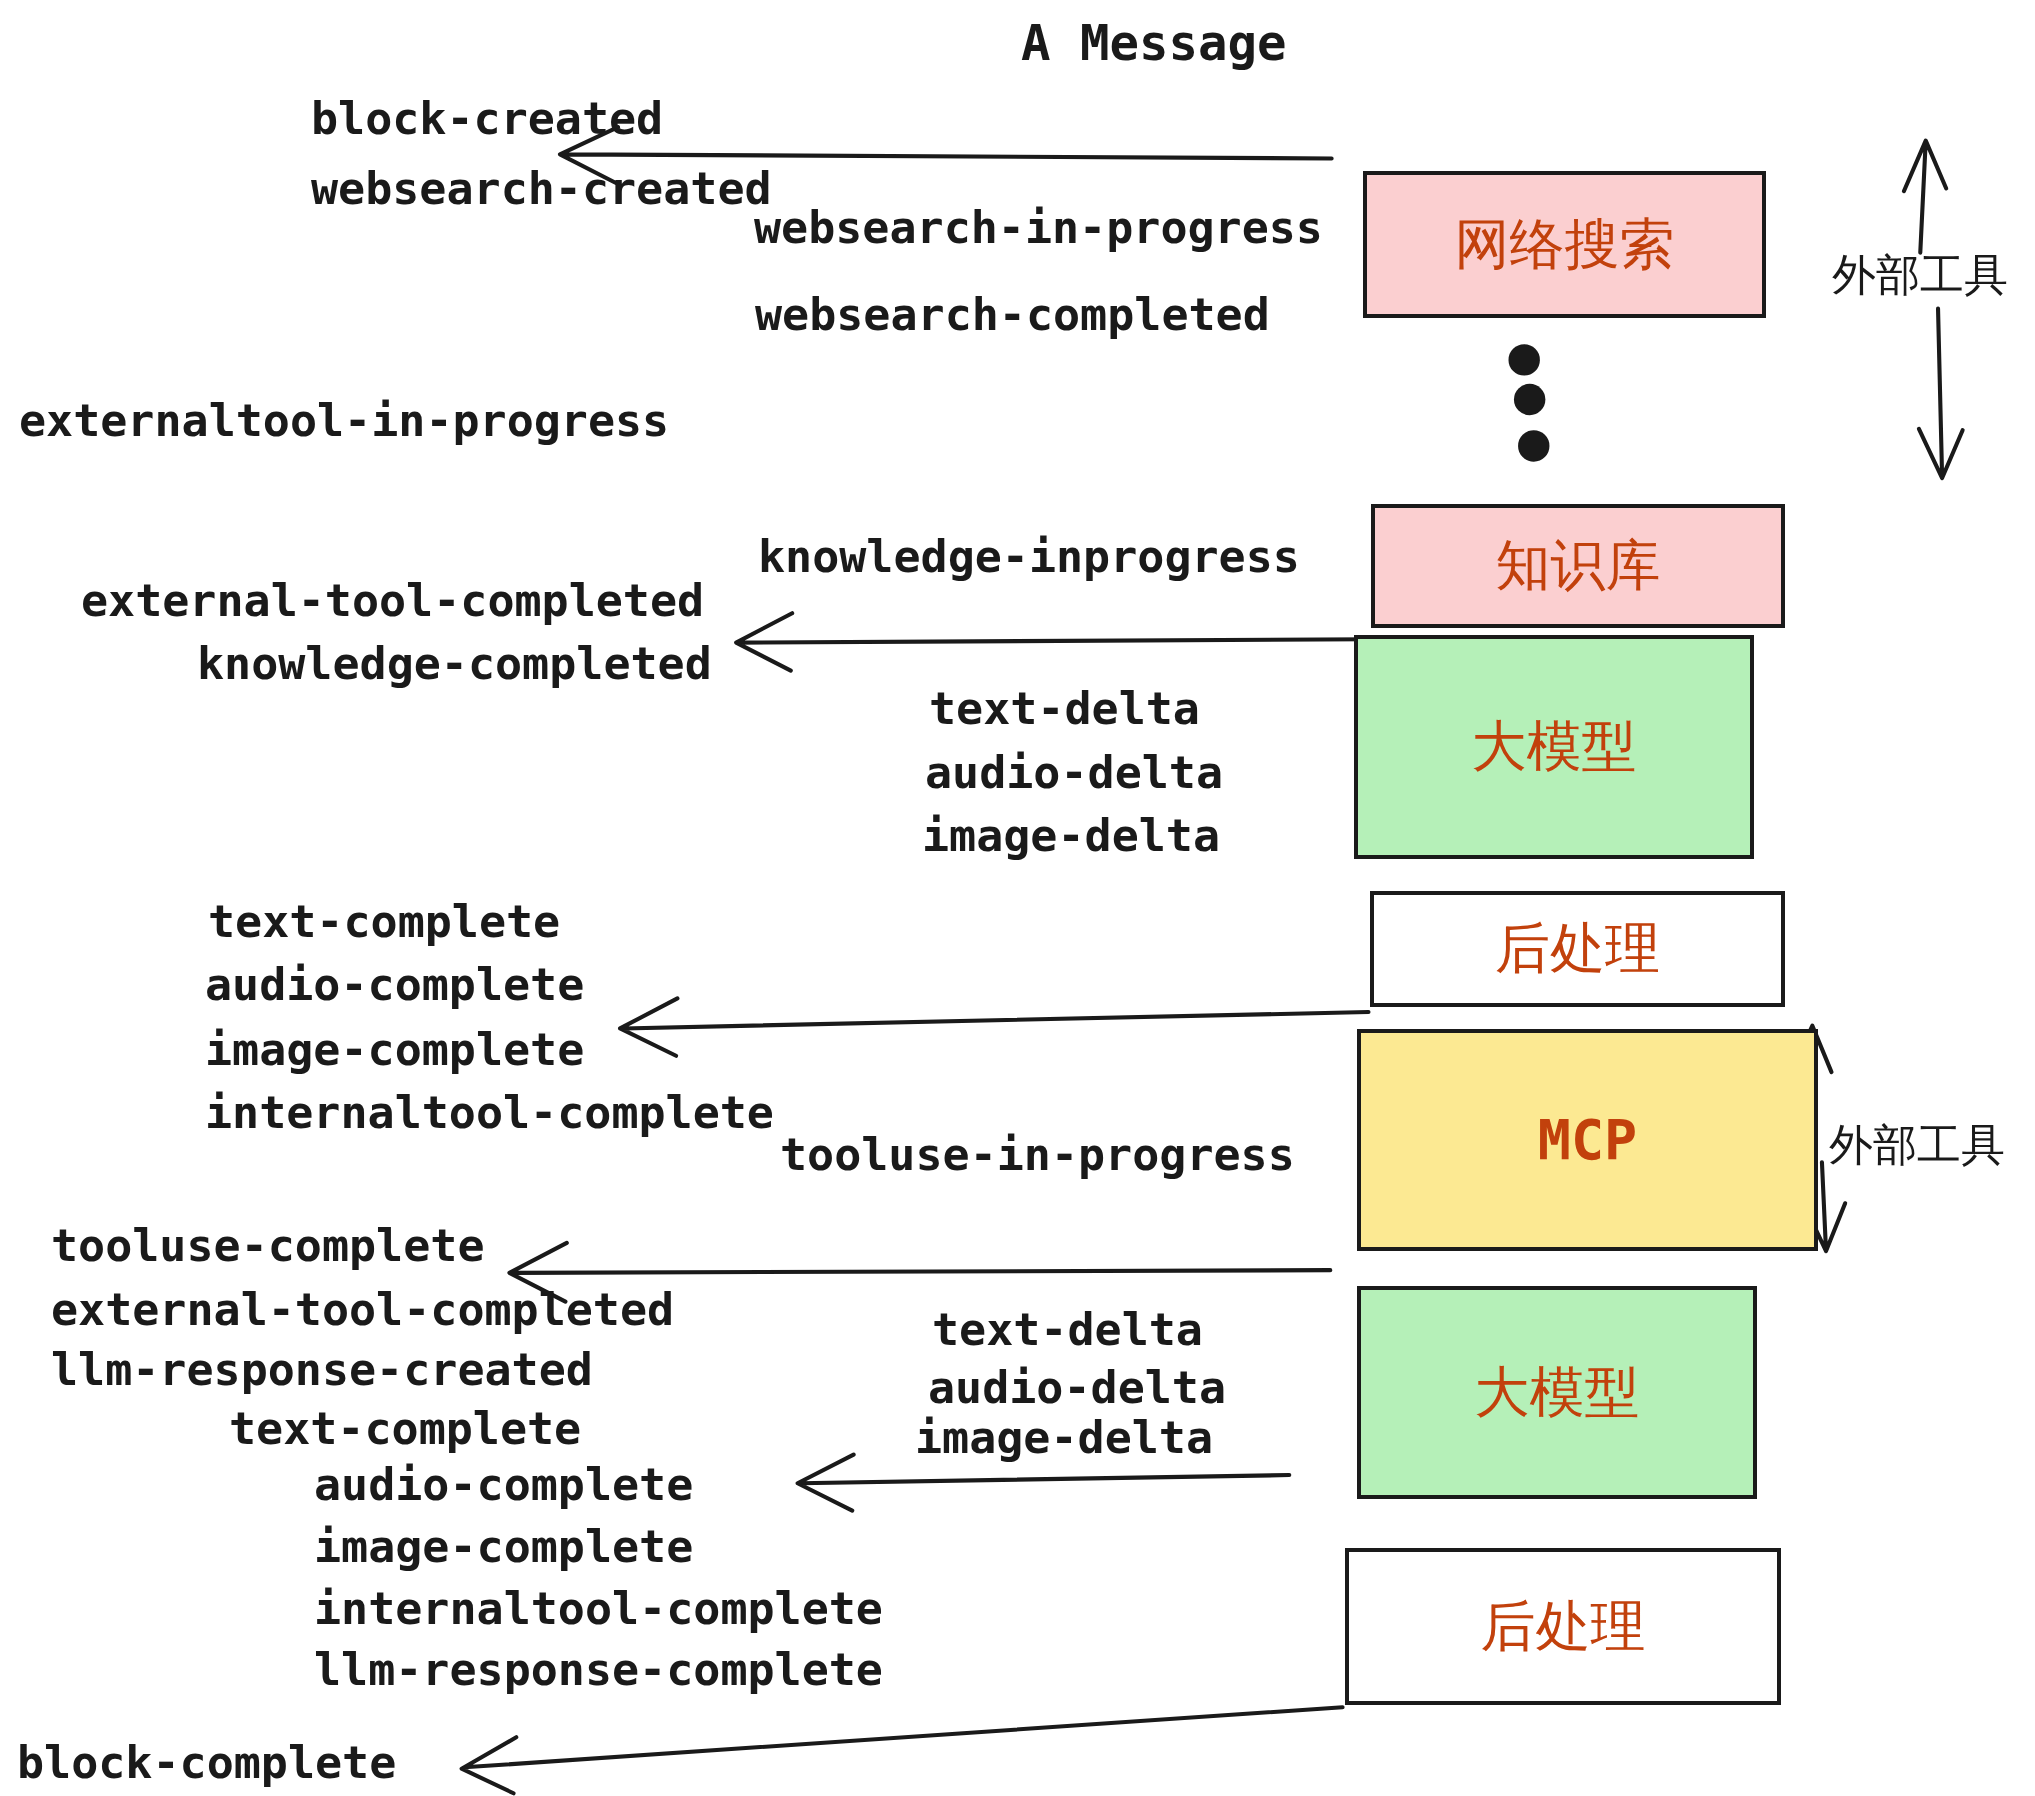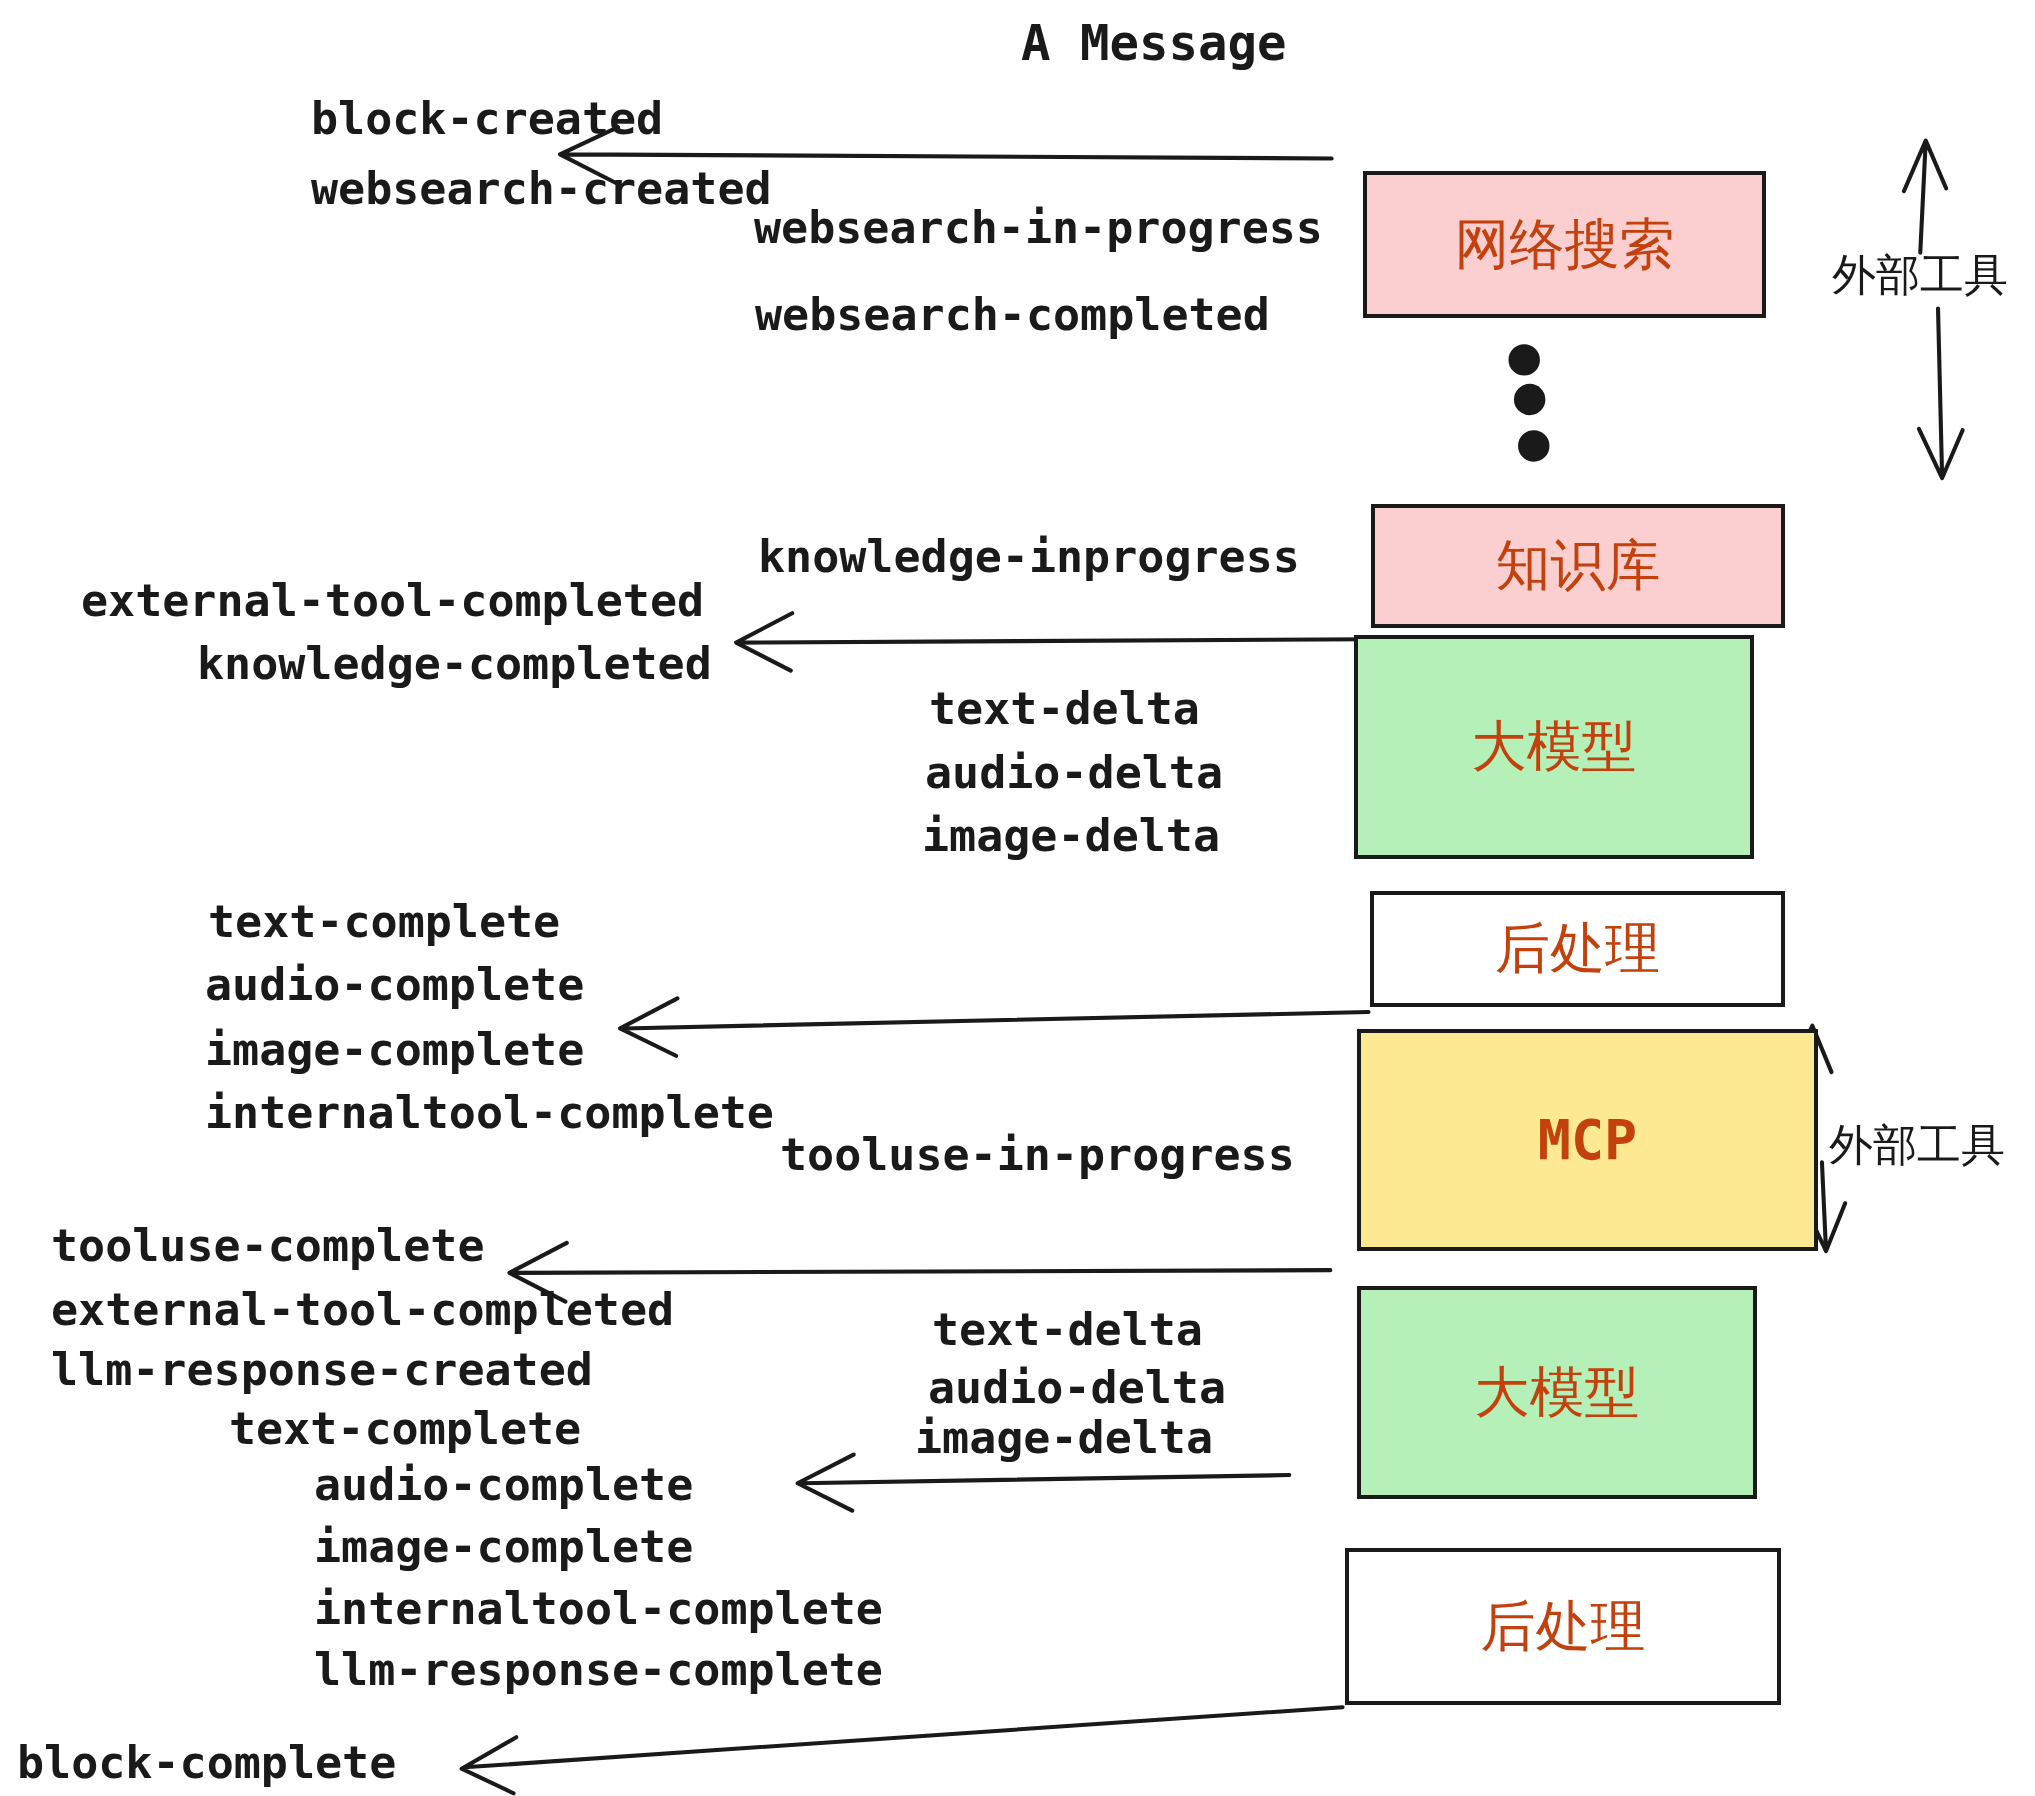--- a/index.html
+++ b/index.html
@@ -135,20 +135,21 @@
     <span>后处理</span>
   </div>
 
   <div class="side-label" id="side-label-top">外部工具</div>
   <div class="side-label" id="side-label-bottom">外部工具</div>
 
   <div class="ev" id="ev-websearch-created">websearch-created</div>
   <div class="ev" id="ev-block-created">block-created</div>
   <div class="ev" id="ev-websearch-in-progress">websearch-in-progress</div>
   <div class="ev" id="ev-websearch-completed">websearch-completed</div>
+  <div class="ev" id="ev-externaltool-in-progress">externaltool-in-progress</div>
   <div class="ev" id="ev-knowledge-inprogress">knowledge-inprogress</div>
   <div class="ev" id="ev-external-tool-completed">external-tool-completed</div>
   <div class="ev" id="ev-knowledge-completed">knowledge-completed</div>
   <div class="ev" id="ev-text-delta-top">text-delta</div>
   <div class="ev" id="ev-audio-delta-top">audio-delta</div>
   <div class="ev" id="ev-image-delta-top">image-delta</div>
   <div class="ev" id="ev-text-complete-top">text-complete</div>
   <div class="ev" id="ev-audio-complete-top">audio-complete</div>
   <div class="ev" id="ev-image-complete-top">image-complete</div>
   <div class="ev" id="ev-internaltool-complete-top">internaltool-complete</div>

